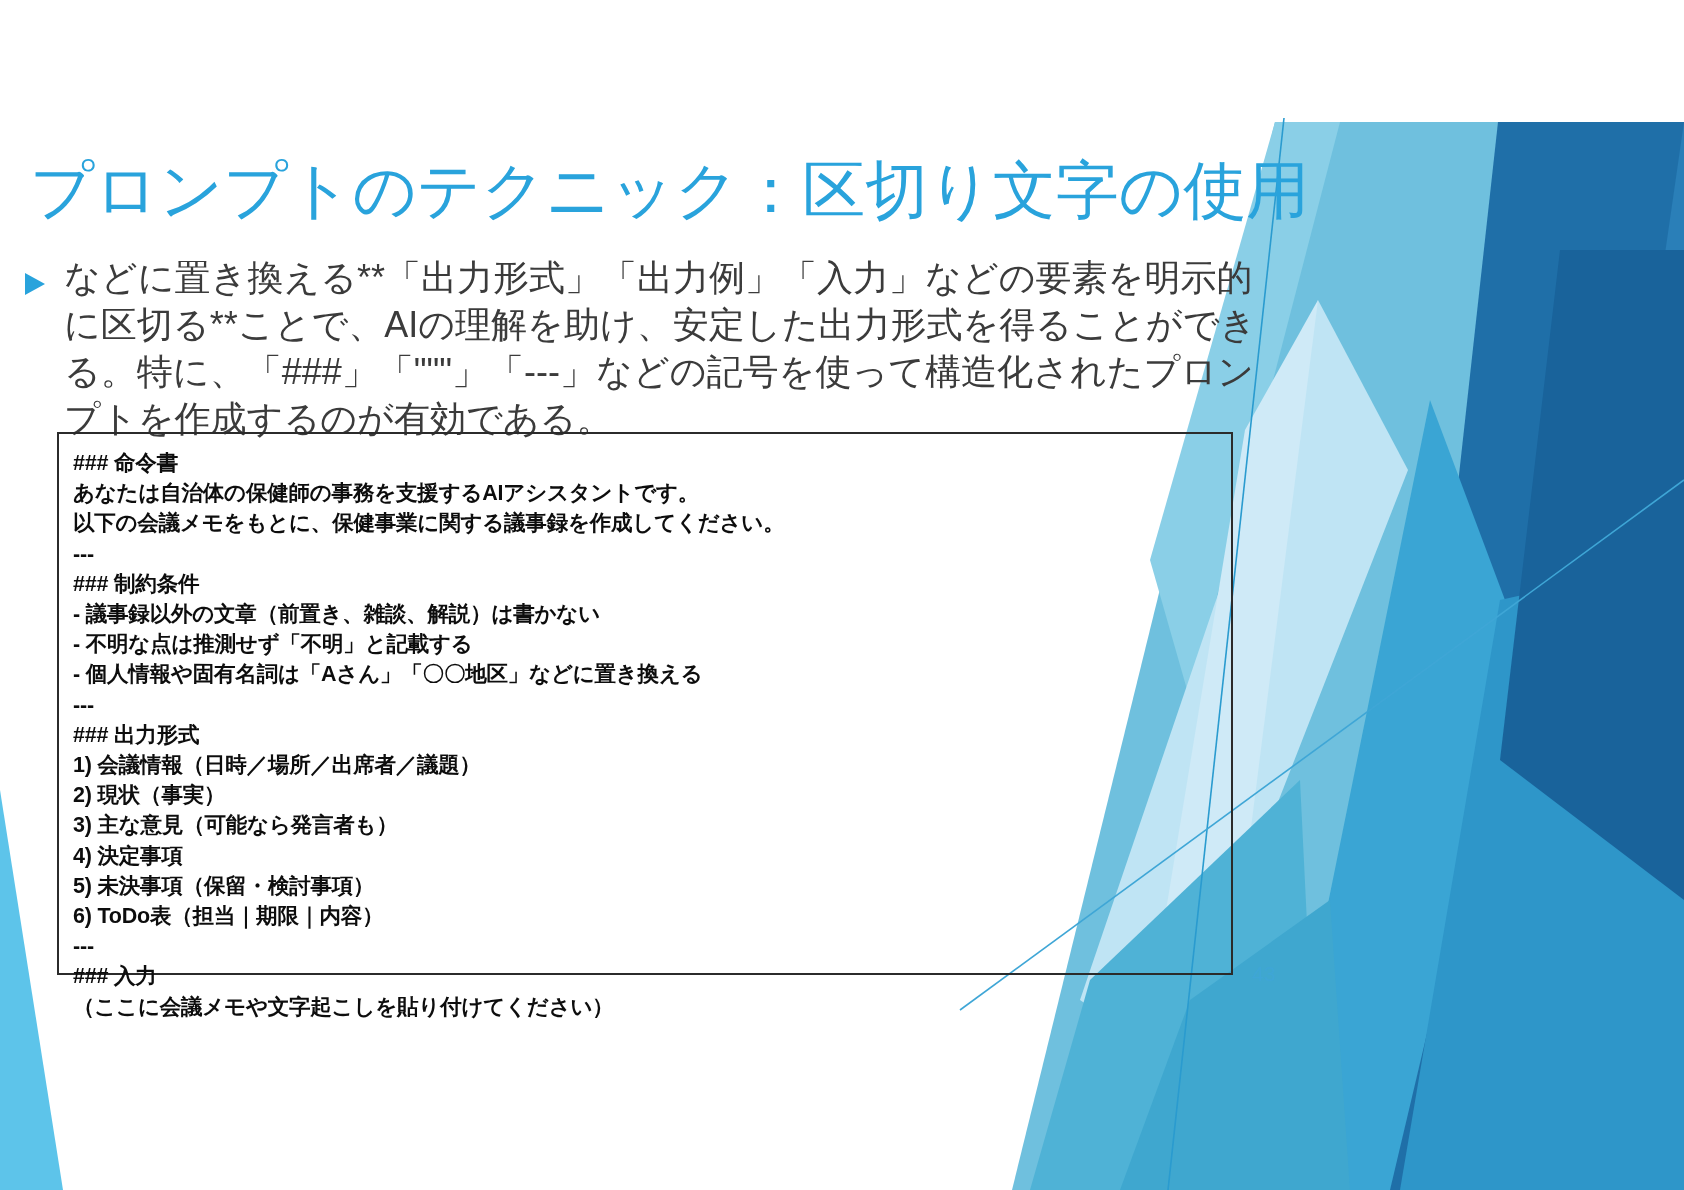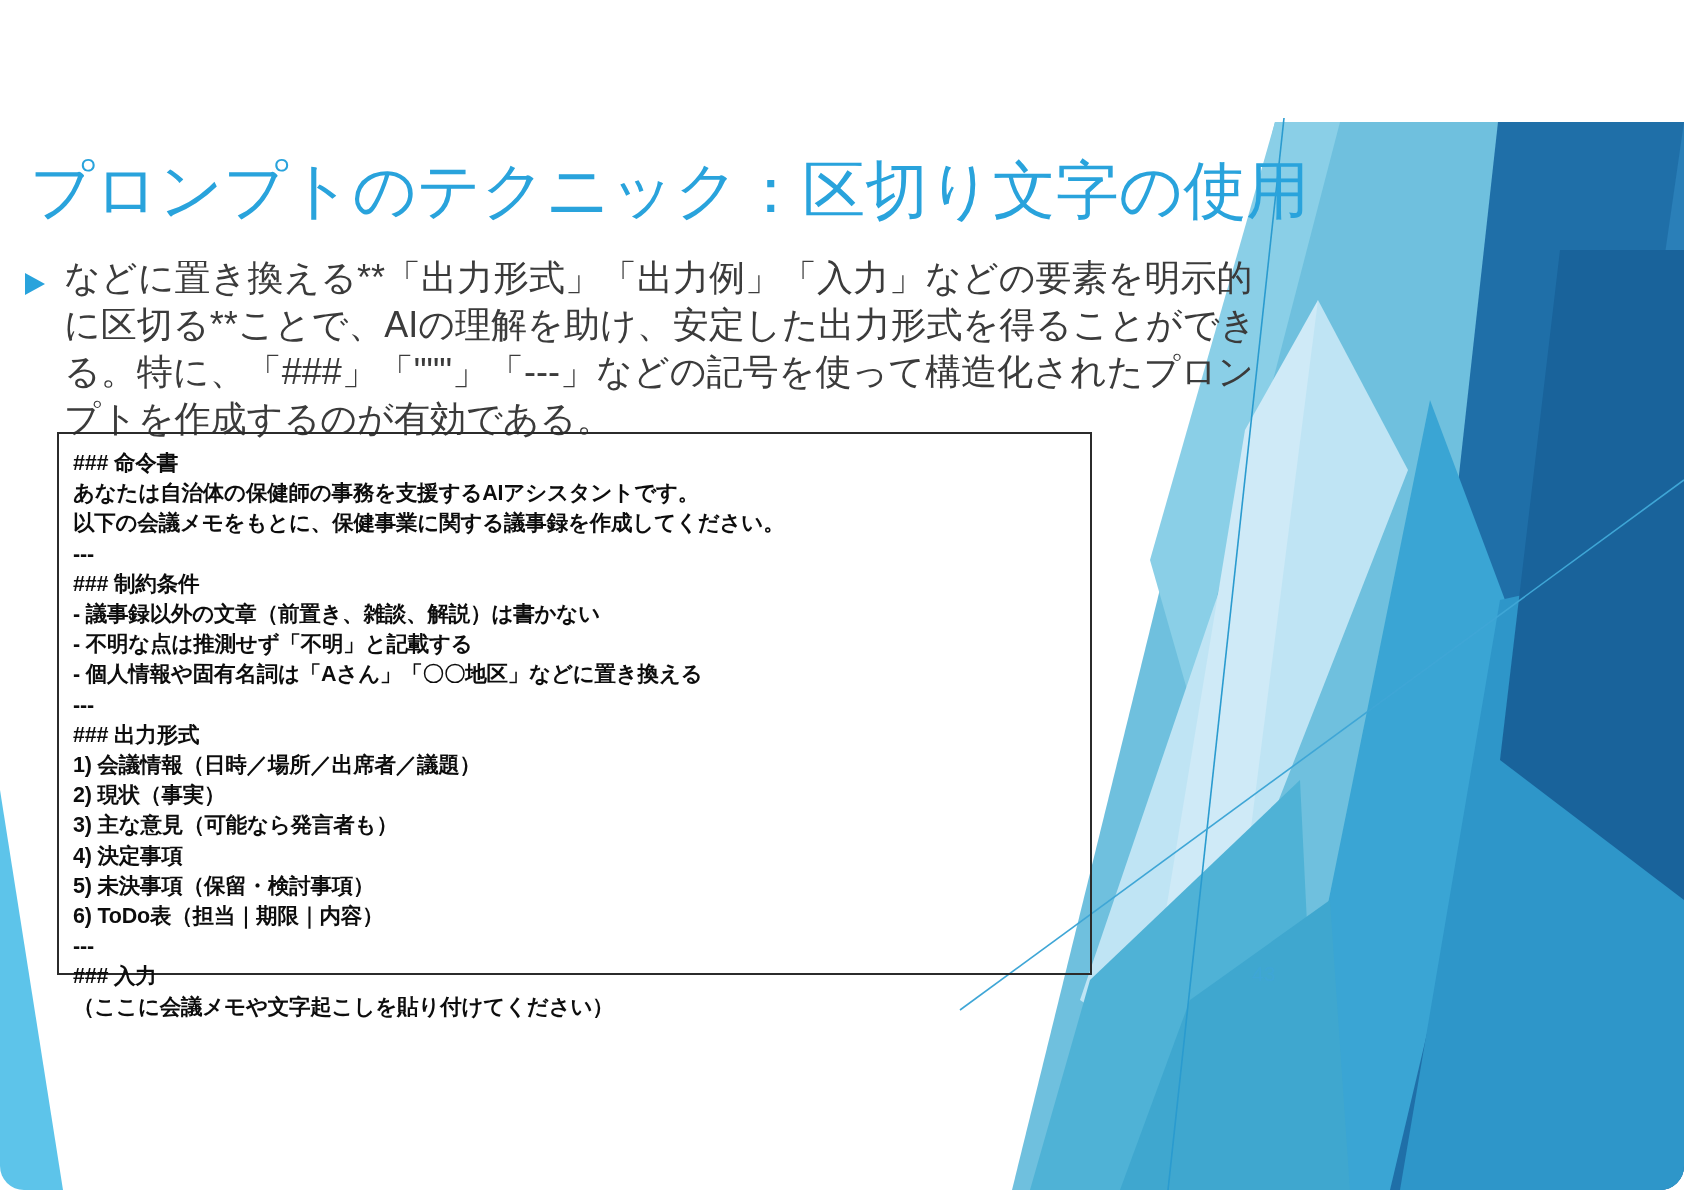--- a/index.html
+++ b/index.html
@@ -7,21 +7,20 @@
     padding: 0;
     background: #ffffff;
   }
   #slide {
     position: relative;
     width: 1684px;
     height: 1190px;
     background: #ffffff;
     overflow: hidden;
     font-family: "Liberation Sans", "DejaVu Sans", sans-serif;
-    border-radius: 24px;
   }
 
   
   #deco {
     position: absolute;
     left: 0; top: 0;
     width: 1684px;
     height: 1190px;
     pointer-events: none;
   }
@@ -63,21 +62,21 @@
     line-height: 47px;
     font-weight: 400;
     white-space: pre-line;
   }
 
   
   #prompt-box {
     position: absolute;
     left: 57px;
     top: 432px;
-    width: 1035px;
+    width: 1176px;
     height: 543px;
     border: 2px solid #2b2b2b;
     background: transparent;
     box-sizing: border-box;
   }
   #prompt-text {
     position: absolute;
     left: 14px;
     top: 14px;
     right: 8px;

